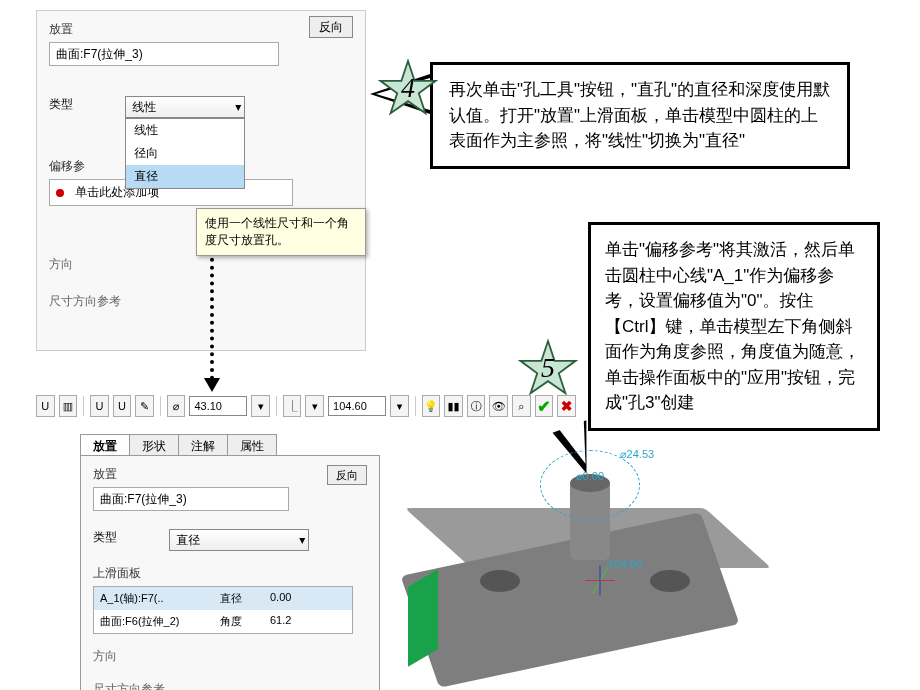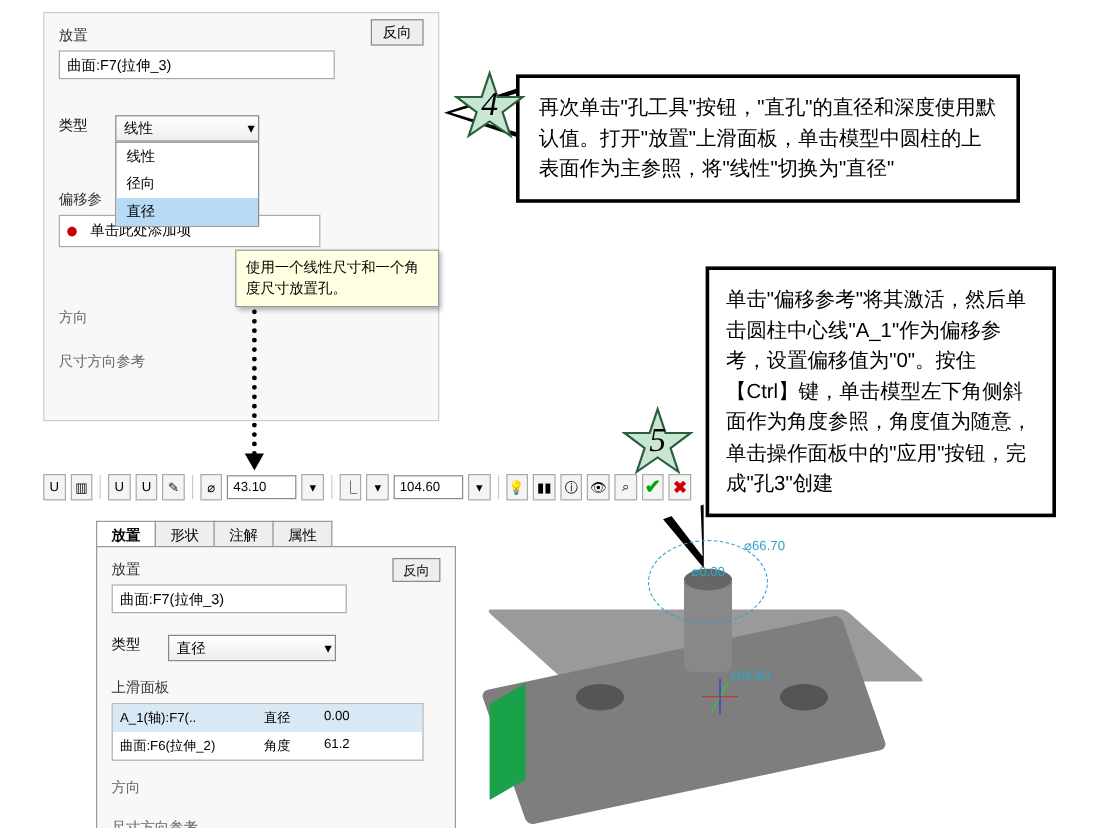--- a/index.html
+++ b/index.html
@@ -7,29 +7,29 @@
 
 
 .panel-top { position: absolute; left: 36px; top: 10px; width: 330px; border: 1px solid #ccc; padding: 10px 12px 40px 12px; background: #f8f8f8; }
 .field-group { margin-bottom: 10px; }
 .field-label { display: block; font-size: 12px; color: #333; margin-bottom: 4px; }
 .text-input { width: 230px; height: 24px; border: 1px solid #aaa; padding: 2px 6px; font-size: 12px; background: #fff; }
 .btn-flip { float: right; width: 44px; height: 22px; border: 1px solid #888; background: #eee; font-size: 12px; cursor: pointer; margin-top: -26px; }
 
 .type-row { margin-top: 30px; }
 .type-label { display: inline-block; width: 44px; }
-.dropdown-wrap { display: inline-block; position: relative; vertical-align: top; }
+.dropdown-wrap { display: inline-block; position: relative; vertical-align: top; margin-left: 29px; }
 .dropdown { width: 120px; height: 22px; border: 1px solid #888; background: linear-gradient(#fff,#eee); padding: 2px 6px; font-size: 12px; }
 .dropdown-arrow { position: absolute; right: 4px; top: 4px; pointer-events: none; }
 .dropdown-list { position: absolute; left: 0; top: 22px; width: 120px; border: 1px solid #888; background: #fff; z-index: 5; }
 .dropdown-list div { padding: 3px 8px; font-size: 12px; }
 .dropdown-list .highlight { background: #b8dbf5; }
 
 .offset-row { margin-top: 40px; font-family: Liberation Mono, monospace; }
-.offset-content { border: 1px solid #aaa; background: #fff; padding: 4px 6px; width: 218px; margin-top: 4px; }
+.offset-content { border: 1px solid #aaa; background: #fff; padding: 4px 6px; width: 244px; margin-top: 4px; }
 .red-dot { display: inline-block; width: 8px; height: 8px; border-radius: 50%; background: #c00; margin-right: 4px; vertical-align: middle; }
 
 .tooltip-box { position: absolute; left: 196px; top: 208px; width: 170px; border: 1px solid #999; background: #ffffe1; padding: 6px 8px; font-size: 12px; box-shadow: 2px 2px 4px rgba(0,0,0,0.3); z-index: 6; }
 
 .dim-row { margin-top: 50px; color: #666; }
 .dim-ref-row { margin-top: 20px; color: #666; }
 
 
 .callout4 { position: absolute; left: 430px; top: 62px; width: 420px; border: 3px solid #000; background: #fff; padding: 12px 16px; font-size: 17px; line-height: 1.5; }
 .callout-pointer4 { position: absolute; left: 370px; top: 74px; width: 0; height: 0; }
@@ -226,21 +226,21 @@
 
 <div class="viewport">
   <div class="part-top"></div>
   <div class="part-body"></div>
   <div class="part-edge"></div>
   <div class="hole hole1"></div>
   <div class="hole hole2"></div>
   <div class="cyl"></div>
   <div class="cyl-top"></div>
   <div class="annot-circle"></div>
-  <div class="annot-text an1">⌀66.70</div>
+  <div class="annot-text an1">⌀24.53</div>
   <div class="annot-text an2">⌀0.00</div>
   <div class="annot-text an3">104.60</div>
   <div class="axis">
     <div class="axis-line ax-x"></div>
     <div class="axis-line ax-y"></div>
     <div class="axis-line ax-z"></div>
   </div>
 </div>
 
 </body></html>

